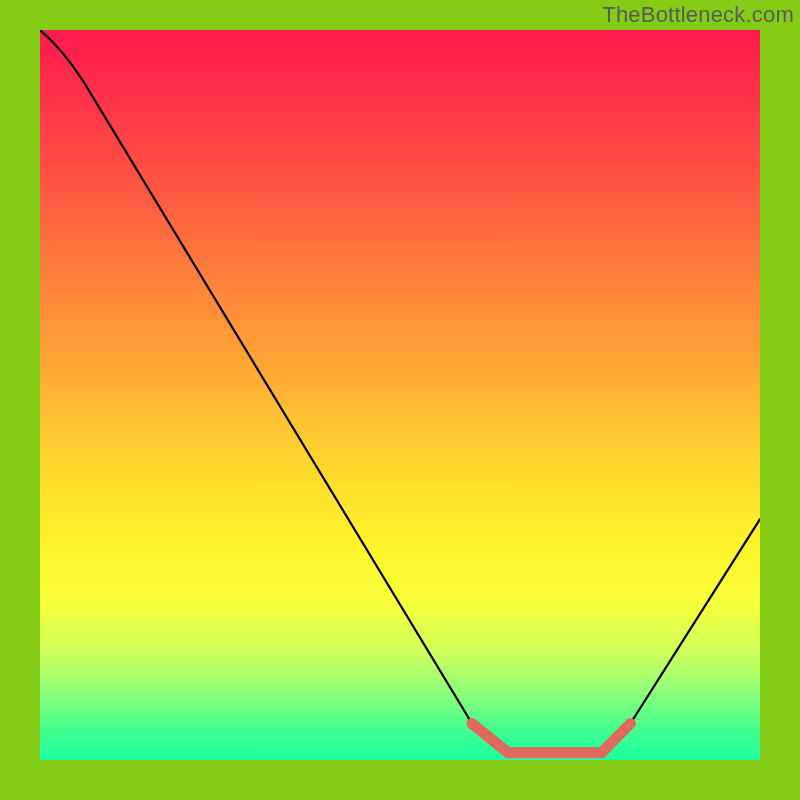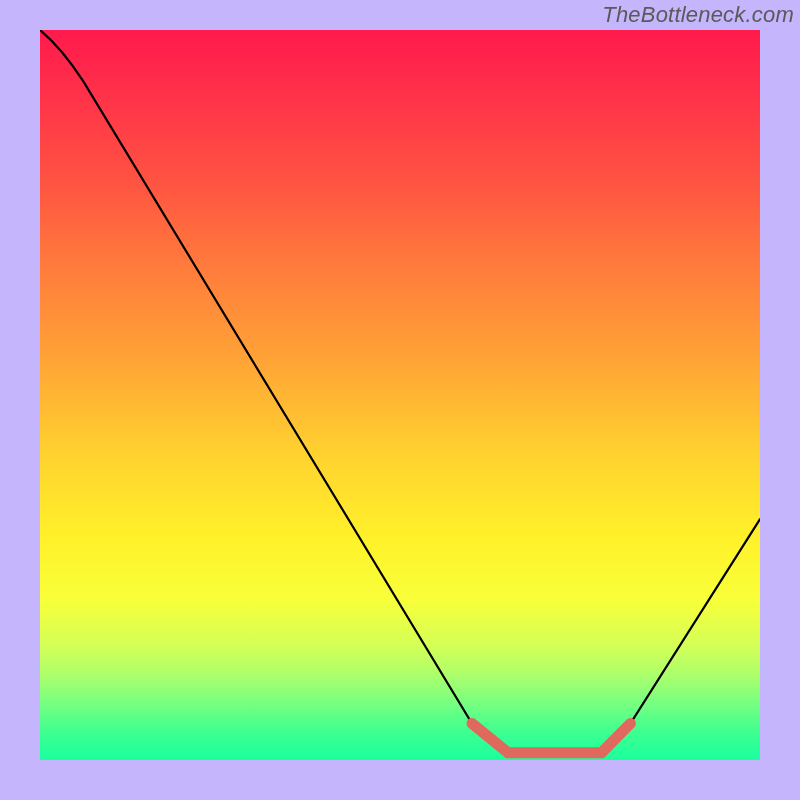--- a/index.html
+++ b/index.html
@@ -8,22 +8,21 @@
     width: 800px;
     height: 800px;
     background: #000;
     overflow: hidden;
     font-family: Arial, Helvetica, sans-serif;
   }
   .frame {
     position: relative;
     width: 800px;
     height: 800px;
-    background: #c4b5fd;
-    font-style: italic;
+    background: #84cc16;
   }
   .watermark {
     position: absolute;
     top: 2px;
     right: 6px;
     color: #5a5a5a;
     font-size: 22px;
     font-weight: 400;
     letter-spacing: 0.2px;
     z-index: 5;

